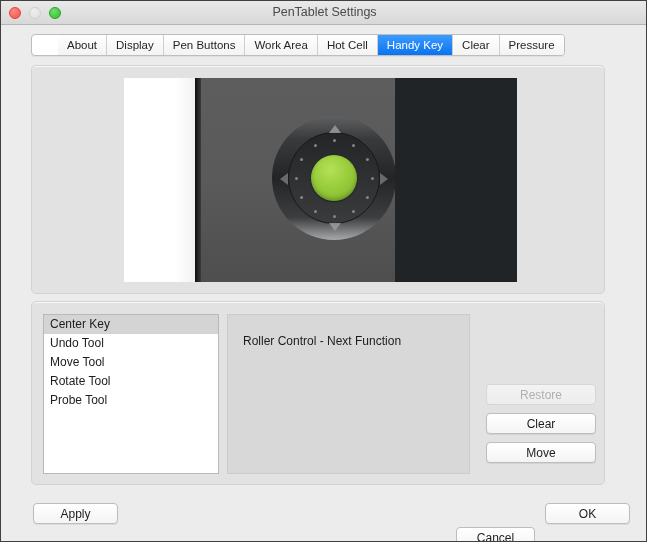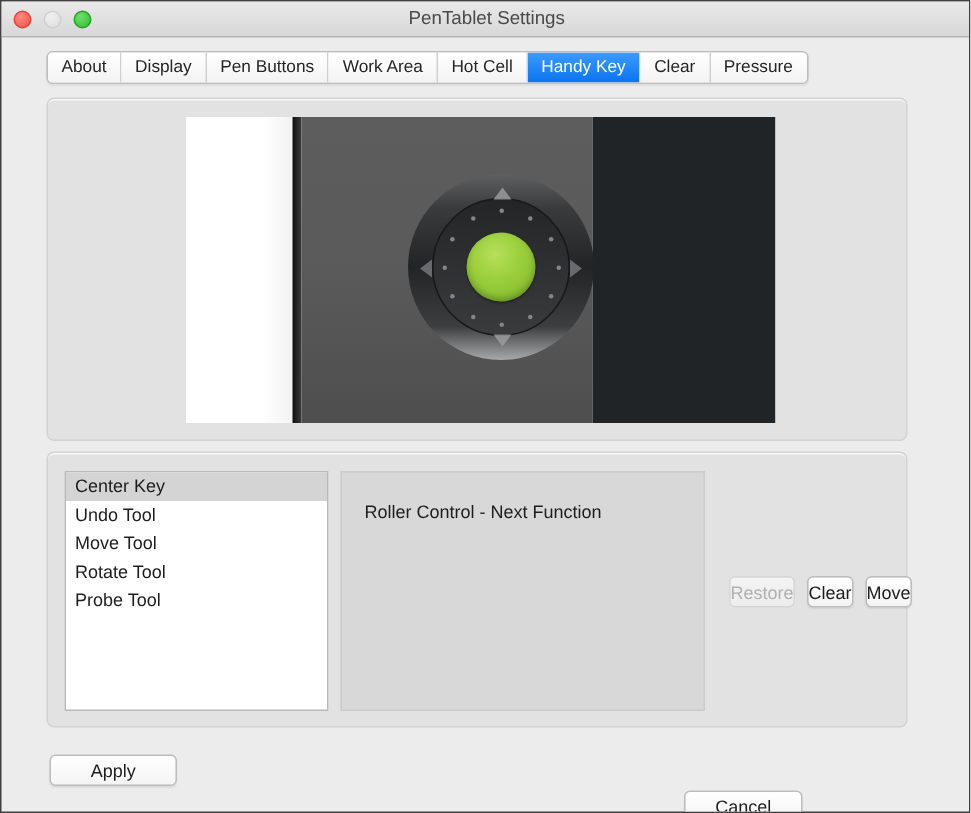--- a/index.html
+++ b/index.html
@@ -63,20 +63,21 @@
     left: 30px; top: 33px;
     height: 22px;
     display: flex;
     align-items: stretch;
     background: #ffffff;
     border: 1px solid #bdbdbd;
     border-radius: 4px;
     box-sizing: border-box;
     box-shadow: 0 1px 1px rgba(0,0,0,0.06);
     overflow: hidden;
+    padding-left: 26px;
   }
   .tab {
     font-size: 11.5px;
     color: #252525;
     padding: 0 9px;
     display: flex;
     align-items: center;
     justify-content: center;
     border-right: 1px solid #cfcfcf;
     background: linear-gradient(to bottom, #ffffff 0%, #f3f3f3 100%);
@@ -276,21 +277,21 @@
     color: #b0b0b0;
     background: linear-gradient(to bottom, #f3f3f3 0%, #ededed 100%);
     border-color: #d6d6d6;
     box-shadow: none;
   }
   #side-buttons {
     position: absolute;
     left: 454px; top: 82px;          
     width: 110px;
     display: flex;
-    flex-direction: row;
+    flex-direction: column;
     gap: 8px;
   }
   #side-buttons .btn { height: 21px; width: 110px; }
 
   
   #btn-apply {
     position: absolute;
     left: 32px; top: 502px;
     width: 85px; height: 21px;
   }
@@ -381,14 +382,15 @@
     <div id="side-buttons">
       <div class="btn disabled">Restore</div>
       <div class="btn">Clear</div>
       <div class="btn">Move</div>
     </div>
 
   </div>
 
   <div class="btn" id="btn-apply">Apply</div>
   <div class="btn" id="btn-cancel">Cancel</div>
+  <div class="btn" id="btn-ok">OK</div>
 
 </div>
 
 </body></html>

